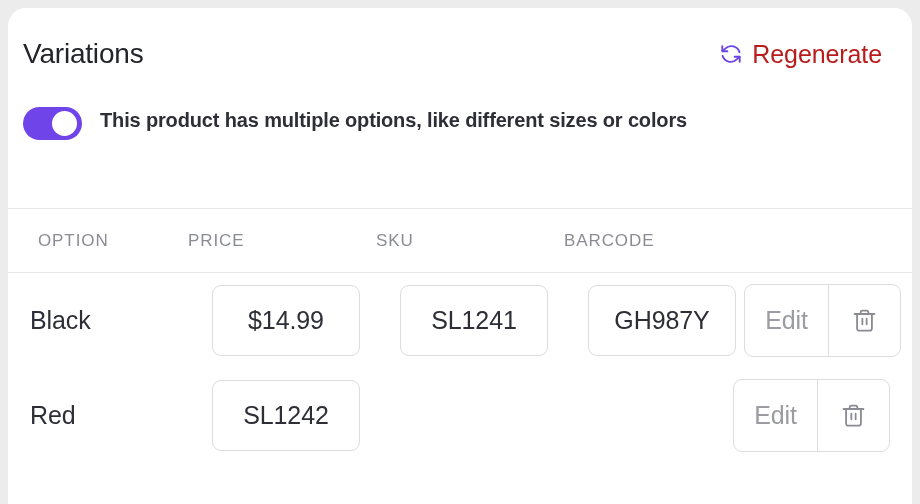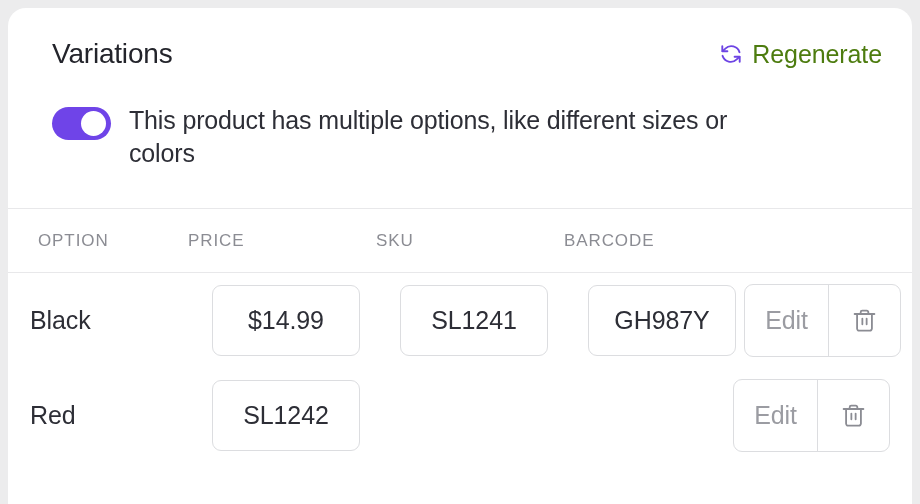--- a/index.html
+++ b/index.html
@@ -29,21 +29,21 @@
     height: 500px;
     background: #ffffff;
     border-radius: 18px 18px 0 0;
     box-sizing: border-box;
     overflow: hidden;
   }
 
   
   .card-header {
     position: relative;
-    padding: 26px 30px 0 44px;
+    padding: 26px 30px 0 15px;
     height: 200px;
     box-sizing: border-box;
   }
 
   .title-row {
     display: flex;
     align-items: center;
     justify-content: space-between;
     height: 40px;
   }
@@ -57,21 +57,21 @@
   }
 
   .regen-btn {
     display: inline-flex;
     align-items: center;
     gap: 9px;
     background: none;
     border: none;
     padding: 0;
     cursor: pointer;
-    color: #4d7c0f;
+    color: #b91c1c;
     font-family: "Liberation Sans", sans-serif;
     font-size: 25px;
     font-weight: 400;
     letter-spacing: -0.1px;
   }
 
   .regen-icon {
     display: block;
     width: 24px;
     height: 24px;
@@ -101,24 +101,24 @@
     top: 4px;
     left: 29px;
     width: 25px;
     height: 25px;
     border-radius: 50%;
     background: #ffffff;
   }
 
   .toggle-label {
     margin-left: 18px;
-    font-size: 25px;
+    font-size: 20px;
     line-height: 33px;
     color: #2d2e36;
-    font-weight: 400;
+    font-weight: 700;
     max-width: 600px;
     letter-spacing: -0.15px;
   }
 
   
   .divider {
     height: 1px;
     background: #e8e8ea;
     width: 100%;
   }

